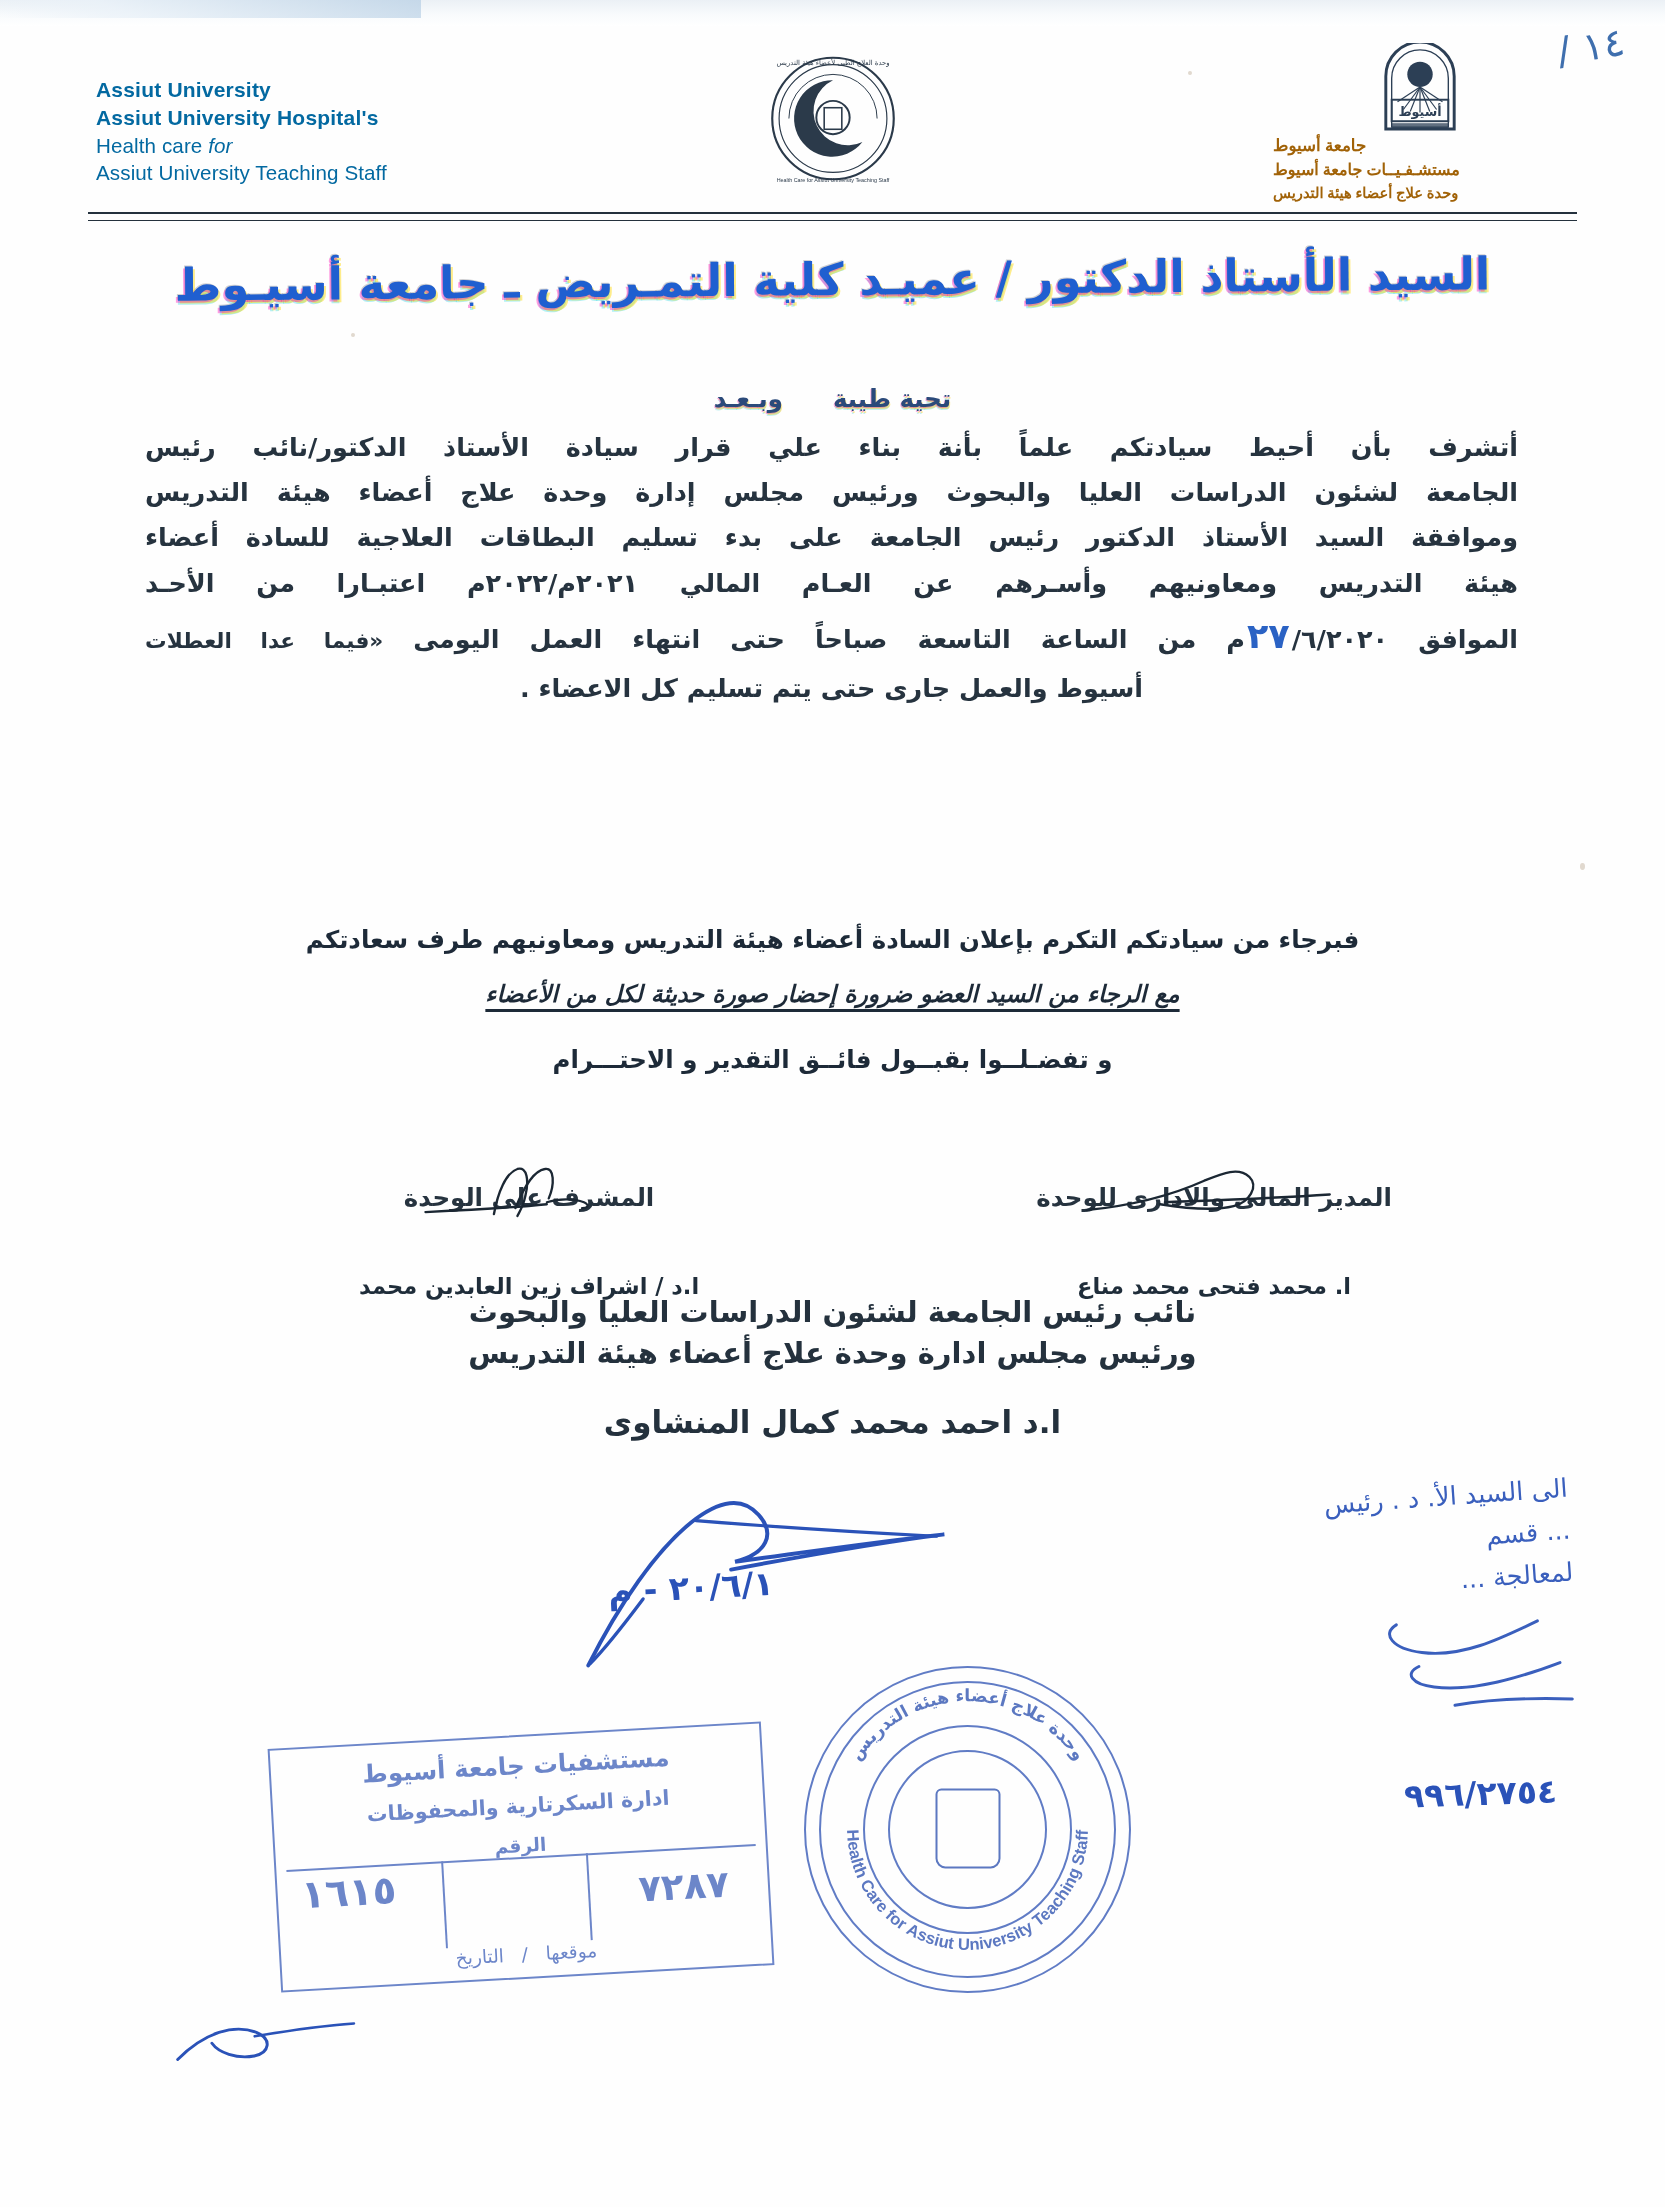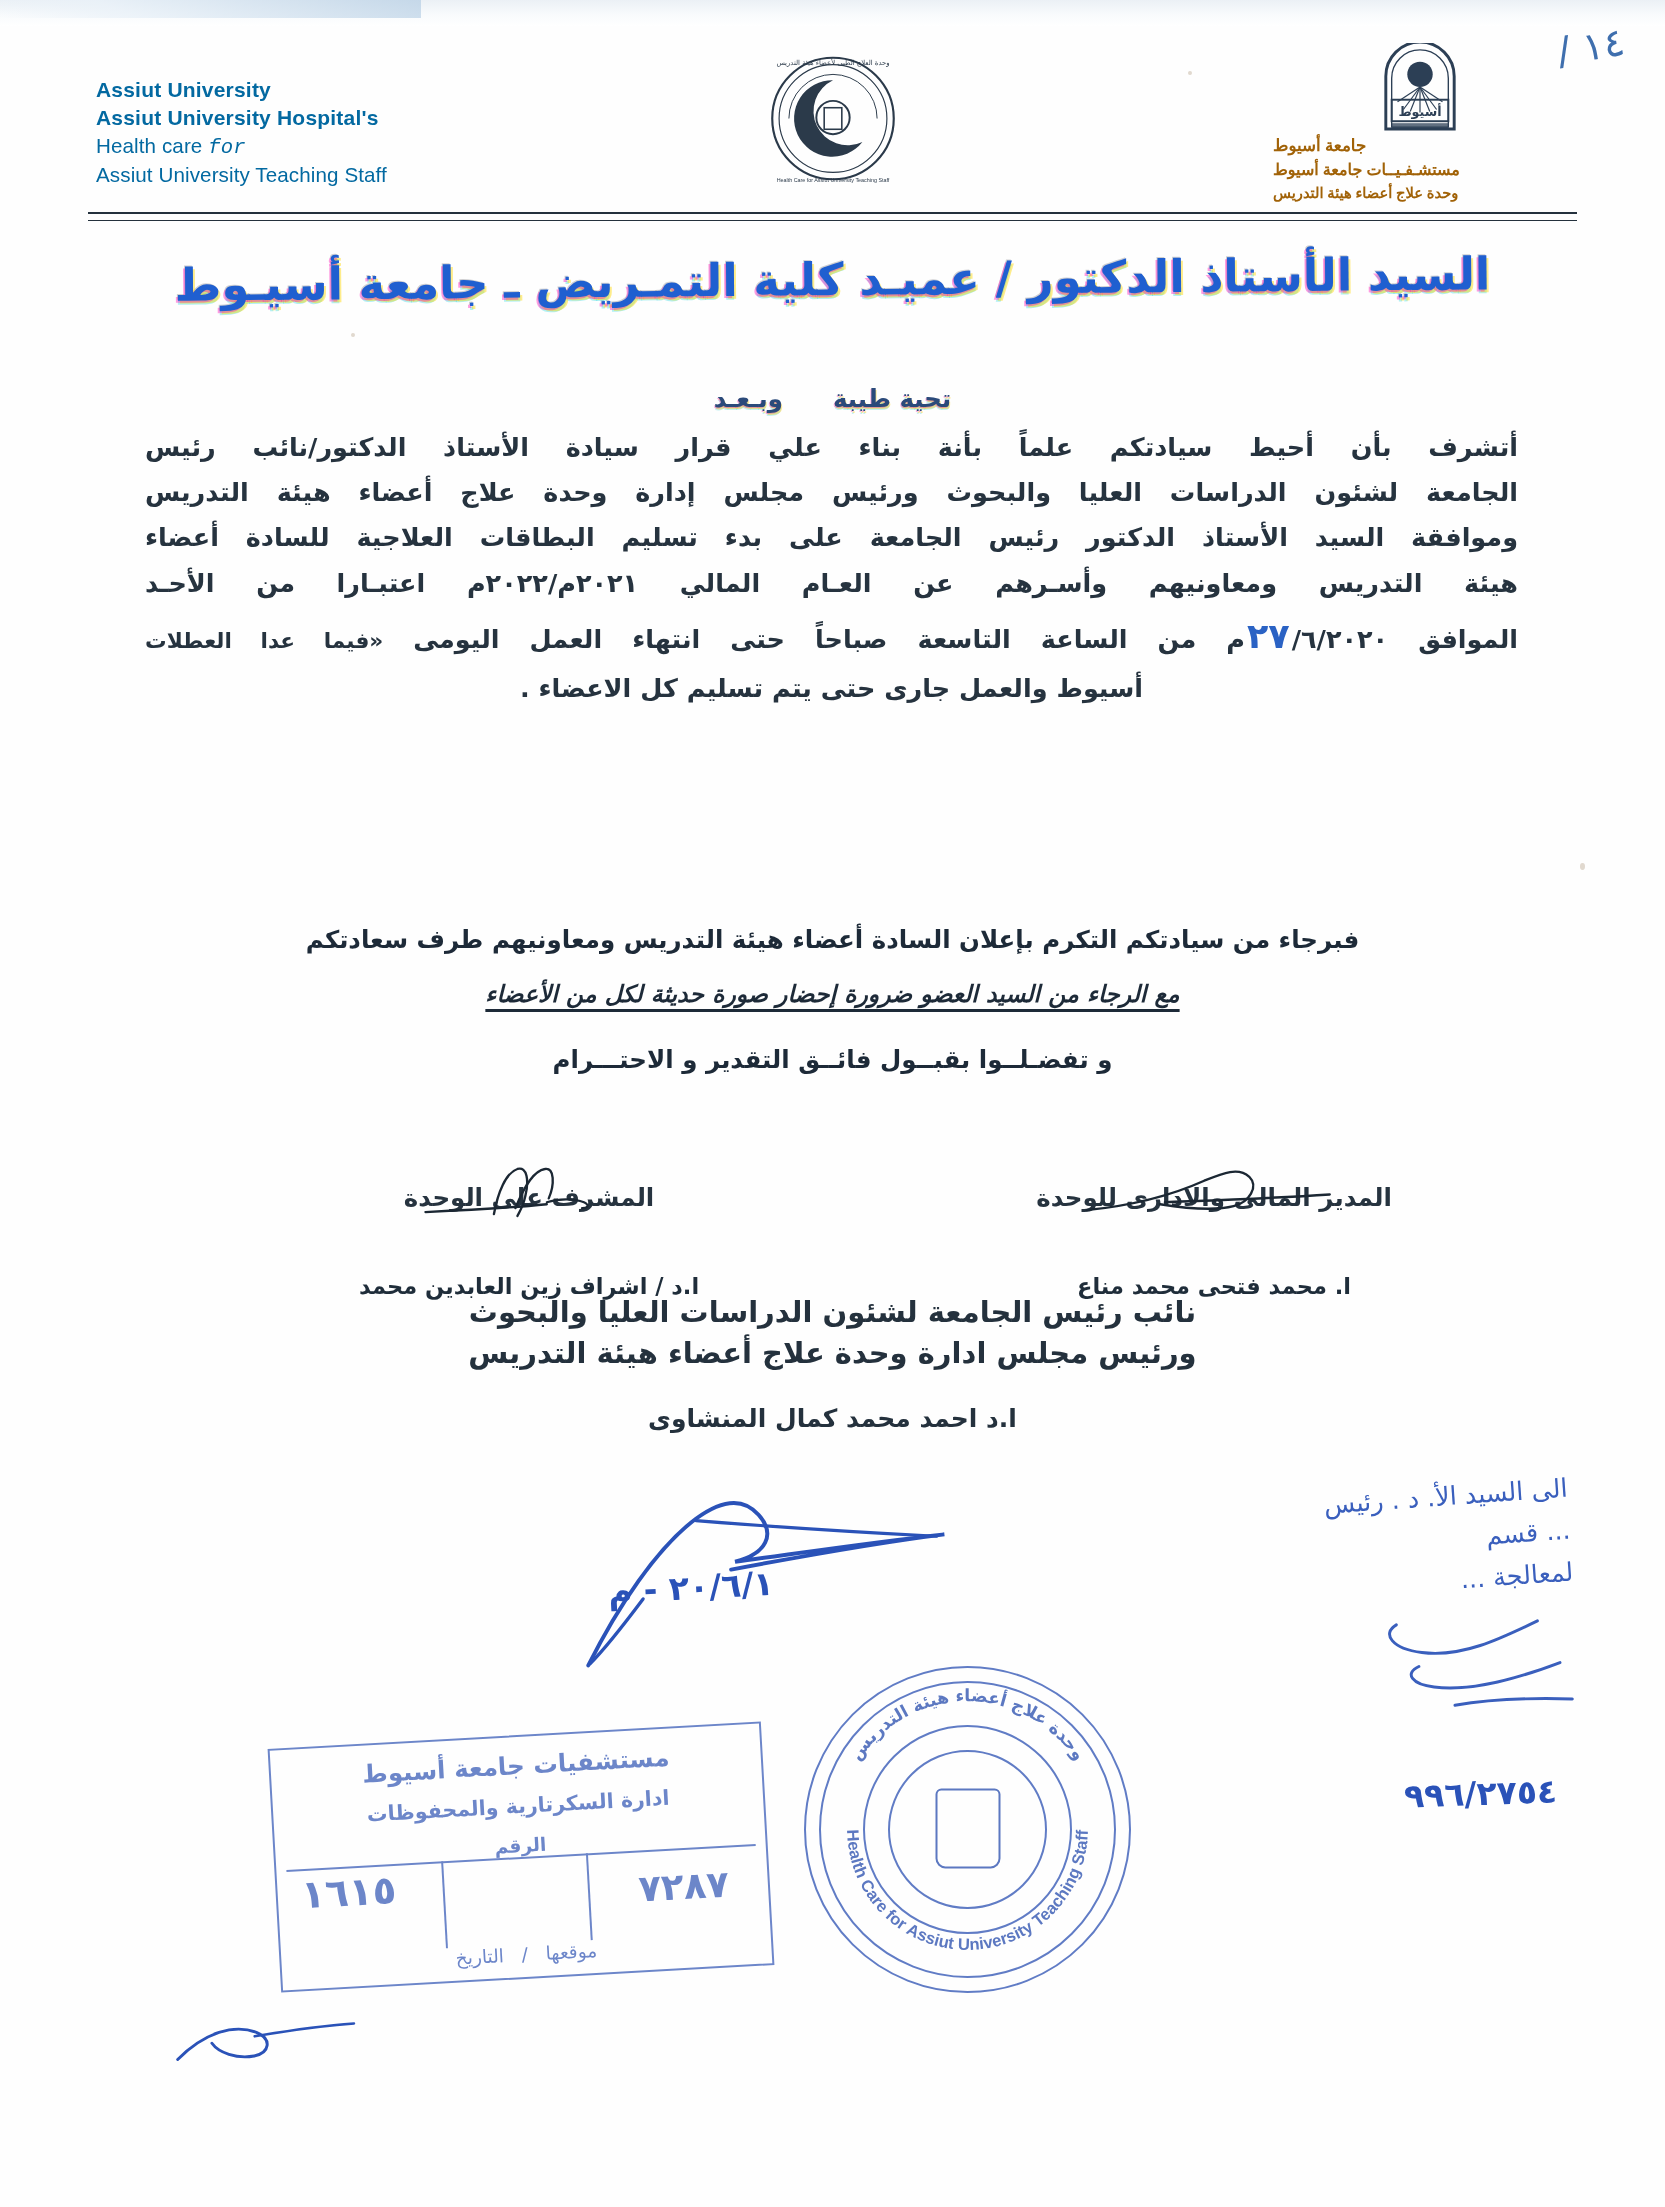--- a/index.html
+++ b/index.html
@@ -32,21 +32,21 @@
   }
   .hdr-en{
     position:absolute;left:96px;top:76px;
     direction:ltr;text-align:left;
     font-family:"Liberation Sans", sans-serif;
     color:#0369a1;
     line-height:1.33;
   }
   .hdr-en .l1,.hdr-en .l2{font-weight:bold;font-size:21px;letter-spacing:0.2px;}
   .hdr-en .l3,.hdr-en .l4{font-weight:normal;font-size:20.6px;letter-spacing:0.1px;}
-  .hdr-en .it{font-style:italic;font-family:Liberation Mono, monospace;}
+  .hdr-en .it{font-style:italic;}
 
   .hdr-center{
     position:absolute;left:50%;transform:translateX(-50%);top:45px;
     width:167px;text-align:center;
   }
   .hdr-right{
     position:absolute;right:98px;top:43px;
     text-align:left;width:294px;
   }
   .hdr-ar{
@@ -169,21 +169,21 @@
   
   .authority{
     position:absolute;top:1292px;left:0;right:0;
     direction:rtl;text-align:center;
     color:#24313d;font-weight:bold;
     font-size:29px;line-height:1.42;
   }
   .auth-name{
     position:absolute;top:1404px;left:0;right:0;
     direction:rtl;text-align:center;
-    color:#24313d;font-weight:bold;font-size:25px;
+    color:#24313d;font-weight:bold;font-size:31px;
   }
 
   
   .ink{position:absolute;color:#2a52b8;}
 
   .big-sig{
     left:549px;top:1460px;width:421px;height:225px;
   }
   .sig-date{
     left:608px;top:1568px;

